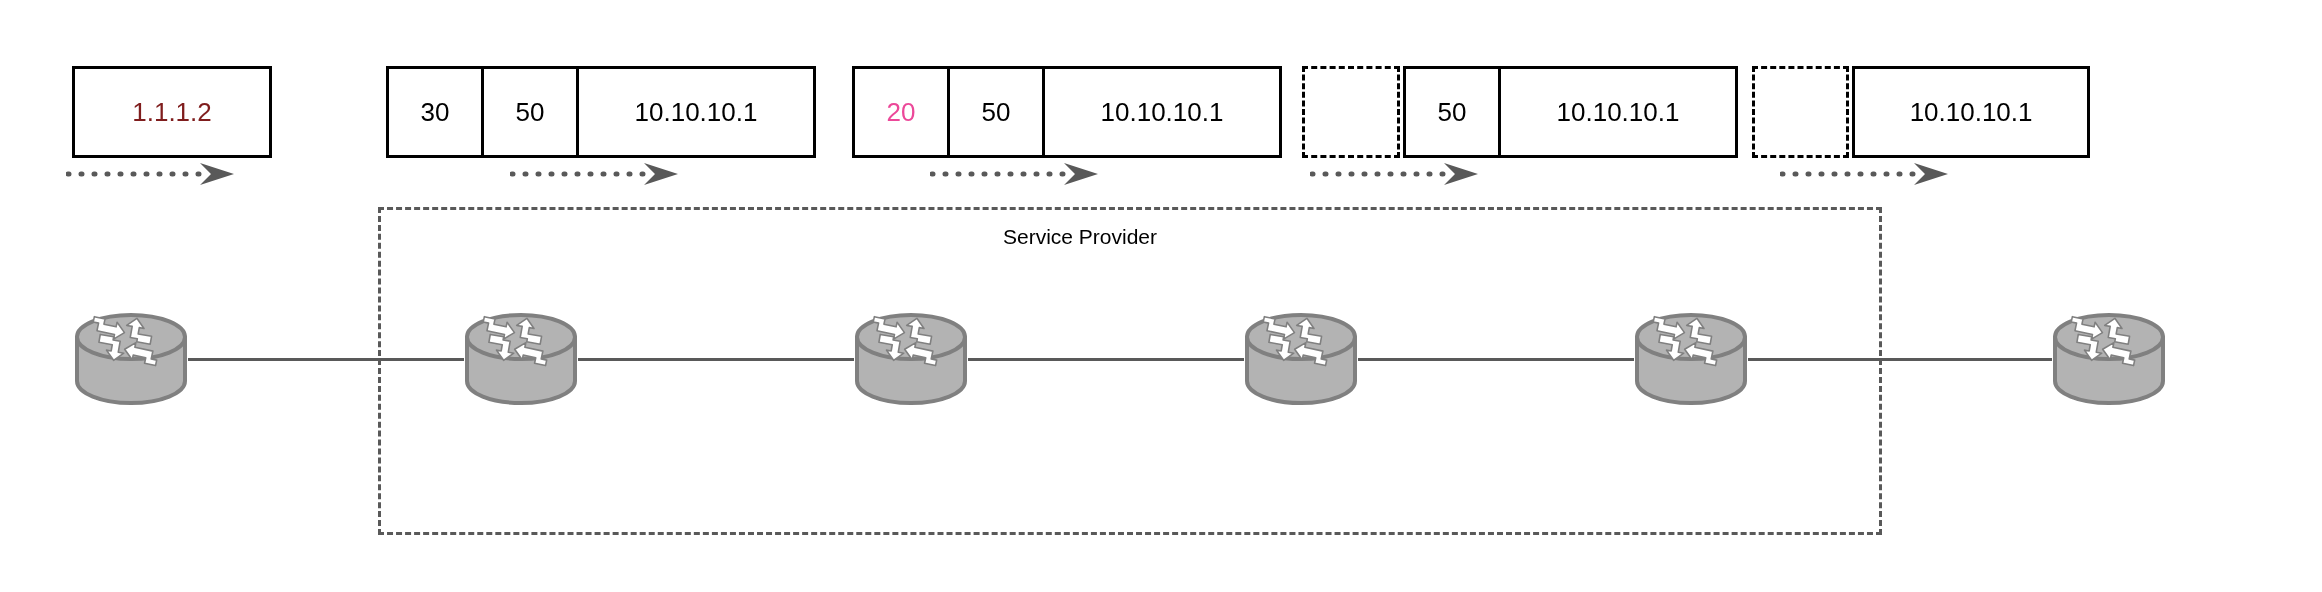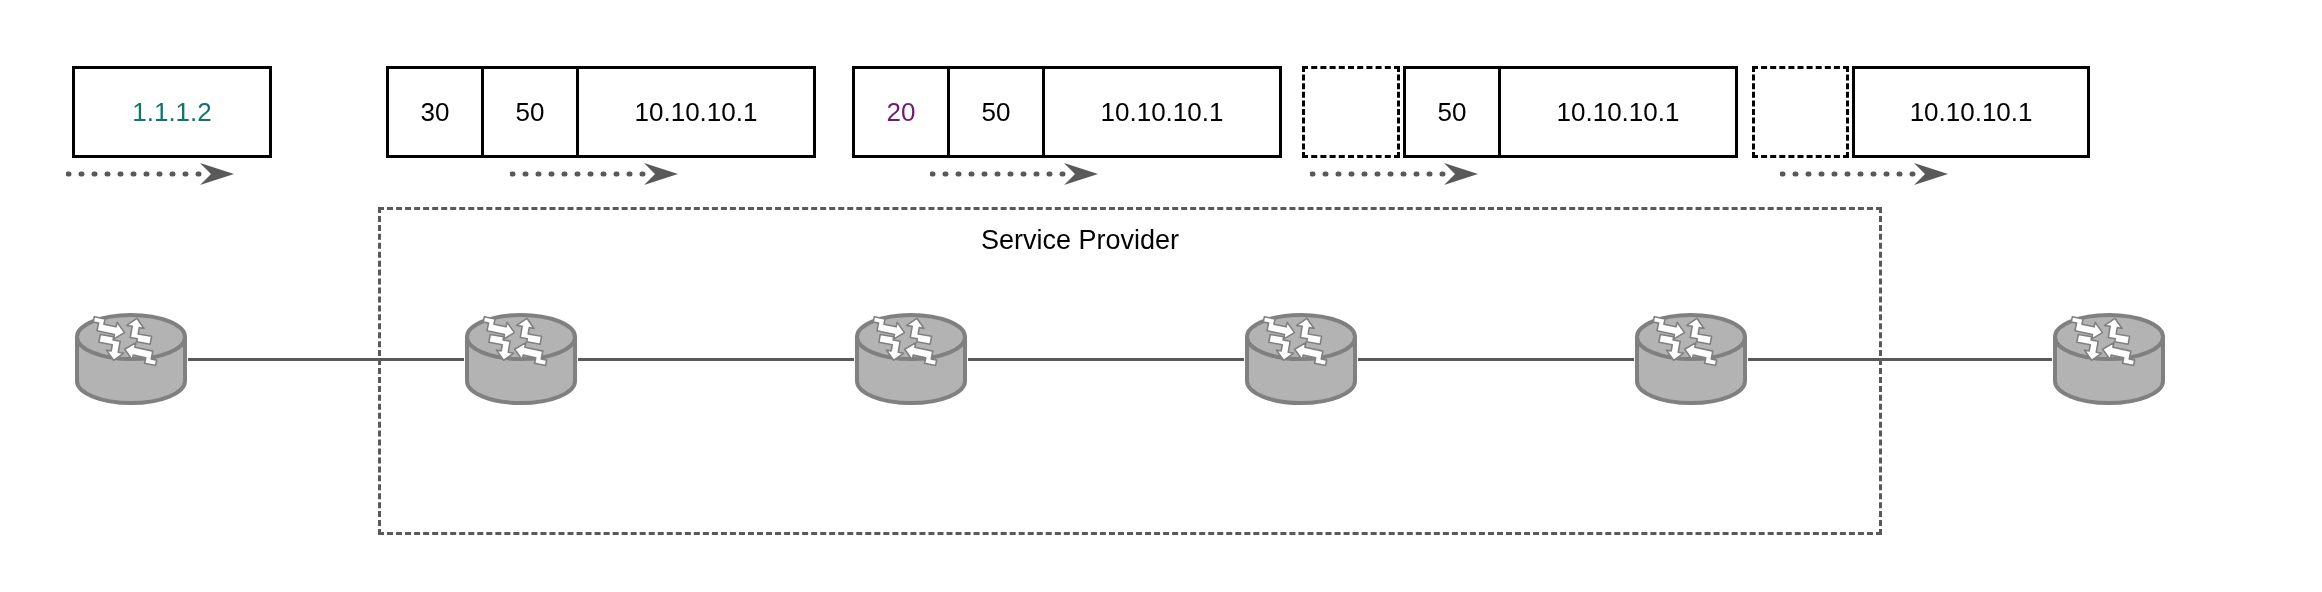--- a/index.html
+++ b/index.html
@@ -54,21 +54,21 @@
   }
 
   
   #sp-box {
     position: absolute;
     border: 3px dashed #595959;
     background: transparent;
   }
   #sp-label {
     position: absolute;
-    font-size: 27px;
+    font-size: 21px;
     color: #000000;
     white-space: nowrap;
     text-align: center;
   }
 
   
   .router {
     position: absolute;
     width: 118px;
     height: 92px;
@@ -181,29 +181,29 @@
       <path d="M60,30 L60,16 L53,16 L64,5 L75,16 L69,16 L69,24 L86,24 L86,34 L69,34 L69,30 Z" transform="rotate(10 70 20) scale(0.8) translate(14,3)"></path>
 
       <path d="M58,38 L58,52 L65,52 L54,63 L43,52 L49,52 L49,44 L32,44 L32,34 L49,34 L49,38 Z" transform="rotate(10 50 48) scale(0.8) translate(-2,-2)"></path>
 
       <path d="M92,56 L78,56 L78,49 L62,49 L62,55 L50,44 L62,33 L62,39 L85,39 L85,49 L92,49 Z" transform="rotate(12 70 45) scale(0.8) translate(14,6)"></path>
     </g>
   </svg></div>
     </div>
   <div id="packets-layer">
       <div class="pkt-group" style="left: 72px; top: 66px; width: 200px;">
-        <div class="pkt-cell" style="width: 200px; border-color: rgb(0, 0, 0); background: rgb(255, 255, 255); color: #0f766e;">1.1.1.2</div>
+        <div class="pkt-cell" style="width: 200px; border-color: rgb(0, 0, 0); background: rgb(255, 255, 255); color: #7f1d1d;">1.1.1.2</div>
       </div>
       <div class="pkt-group" style="left: 386px; top: 66px; width: 436px;">
         <div class="pkt-cell" style="width: 98px; border-color: rgb(0, 0, 0); background: rgb(255, 255, 255); color: rgb(0, 0, 0); text-align: right;">30</div>
         <div class="pkt-cell" style="width: 98px; border-color: rgb(0, 0, 0); background: rgb(255, 255, 255); color: rgb(0, 0, 0);">50</div>
         <div class="pkt-cell" style="width: 240px; border-color: rgb(0, 0, 0); background: rgb(255, 255, 255); color: rgb(0, 0, 0);">10.10.10.1</div>
       </div>
       <div class="pkt-group" style="left: 852px; top: 66px; width: 436px;">
-        <div class="pkt-cell" style="width: 98px; border-color: rgb(0, 0, 0); background: rgb(255, 255, 255); color: #701a75;">20</div>
+        <div class="pkt-cell" style="width: 98px; border-color: rgb(0, 0, 0); background: rgb(255, 255, 255); color: #ec4899;">20</div>
         <div class="pkt-cell" style="width: 98px; border-color: rgb(0, 0, 0); background: rgb(255, 255, 255); color: rgb(0, 0, 0);">50</div>
         <div class="pkt-cell" style="width: 240px; border-color: rgb(0, 0, 0); background: rgb(255, 255, 255); color: rgb(0, 0, 0);">10.10.10.1</div>
       </div>
       <div class="pkt-group" style="left: 1302px; top: 66px; width: 436px;">
         <div class="pkt-cell dashed" style="width: 98px; border-color: rgb(0, 0, 0); background: rgb(255, 255, 255); color: rgb(0, 0, 0);"></div>
         <div class="pkt-cell" style="width: 98px; border-color: rgb(0, 0, 0); background: rgb(255, 255, 255); color: rgb(0, 0, 0);">50</div>
         <div class="pkt-cell" style="width: 240px; border-color: rgb(0, 0, 0); background: rgb(255, 255, 255); color: rgb(0, 0, 0);">10.10.10.1</div>
       </div>
       <div class="pkt-group" style="left: 1752px; top: 66px; width: 338px;">
         <div class="pkt-cell dashed" style="width: 98px; border-color: rgb(0, 0, 0); background: rgb(255, 255, 255); color: rgb(0, 0, 0);"></div>

